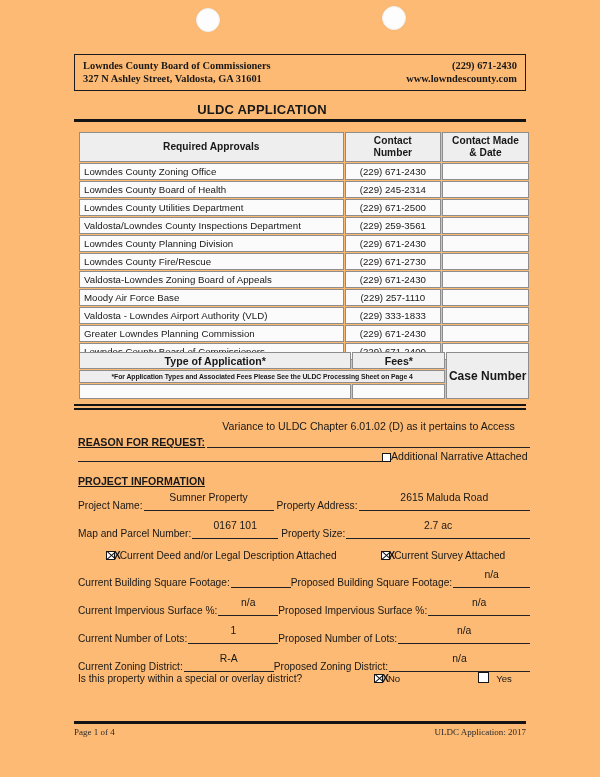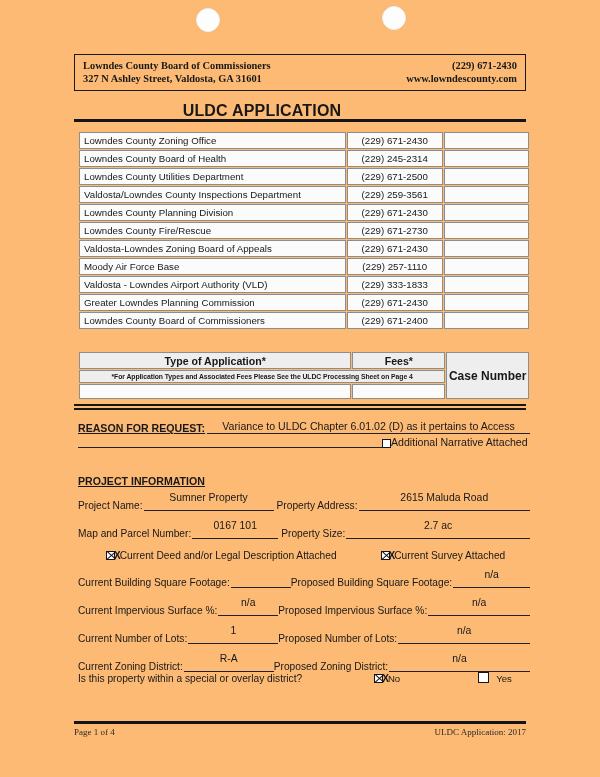--- a/index.html
+++ b/index.html
@@ -61,21 +61,21 @@
     white-space: nowrap;
   }
 
   
   #doc-title {
     position: absolute;
     left: 0;
     top: 102px;
     width: 524px;
     text-align: center;
-    font-size: 16px;
+    font-size: 13px;
     font-weight: bold;
     letter-spacing: 0.2px;
   }
   #rule-top {
     position: absolute;
     left: 74px;
     top: 119px;
     width: 452px;
     height: 3px;
     background: #141414;
@@ -191,21 +191,21 @@
   }
   #reason-label {
     font-weight: bold;
     text-decoration: underline;
     padding-right: 2px;
   }
   #reason-value {
     flex: 1;
     border-bottom: 1.2px solid #222;
     text-align: center;
-    padding-bottom: 1px;
+    padding-bottom: 15px;
   }
   #reason-line2 {
     margin-top: 0;
     display: flex;
     align-items: flex-end;
     white-space: nowrap;
   }
   #reason-blank {
     width: 304px;
     border-bottom: 1.2px solid #222;
@@ -333,20 +333,31 @@
         <span>www.lowndescounty.com</span>
       </div>
     </div>
 
     <div id="doc-title">ULDC APPLICATION</div>
     <div id="rule-top"></div>
 
     <table id="approvals-table">
       <tbody>
         <tr>
+          <td class="hdr col-name">Required Approvals</td>
+          <td class="hdr col-phone">
+            <div>Contact</div>
+            <div>Number</div>
+          </td>
+          <td class="hdr col-made">
+            <div>Contact Made</div>
+            <div>&amp; Date</div>
+          </td>
+        </tr>
+        <tr>
           <td class="col-name">Lowndes County Zoning Office</td>
           <td class="col-phone">(229) 671-2430</td>
           <td class="col-made"></td>
         </tr>
         <tr>
           <td class="col-name">Lowndes County Board of Health</td>
           <td class="col-phone">(229) 245-2314</td>
           <td class="col-made"></td>
         </tr>
         <tr>

